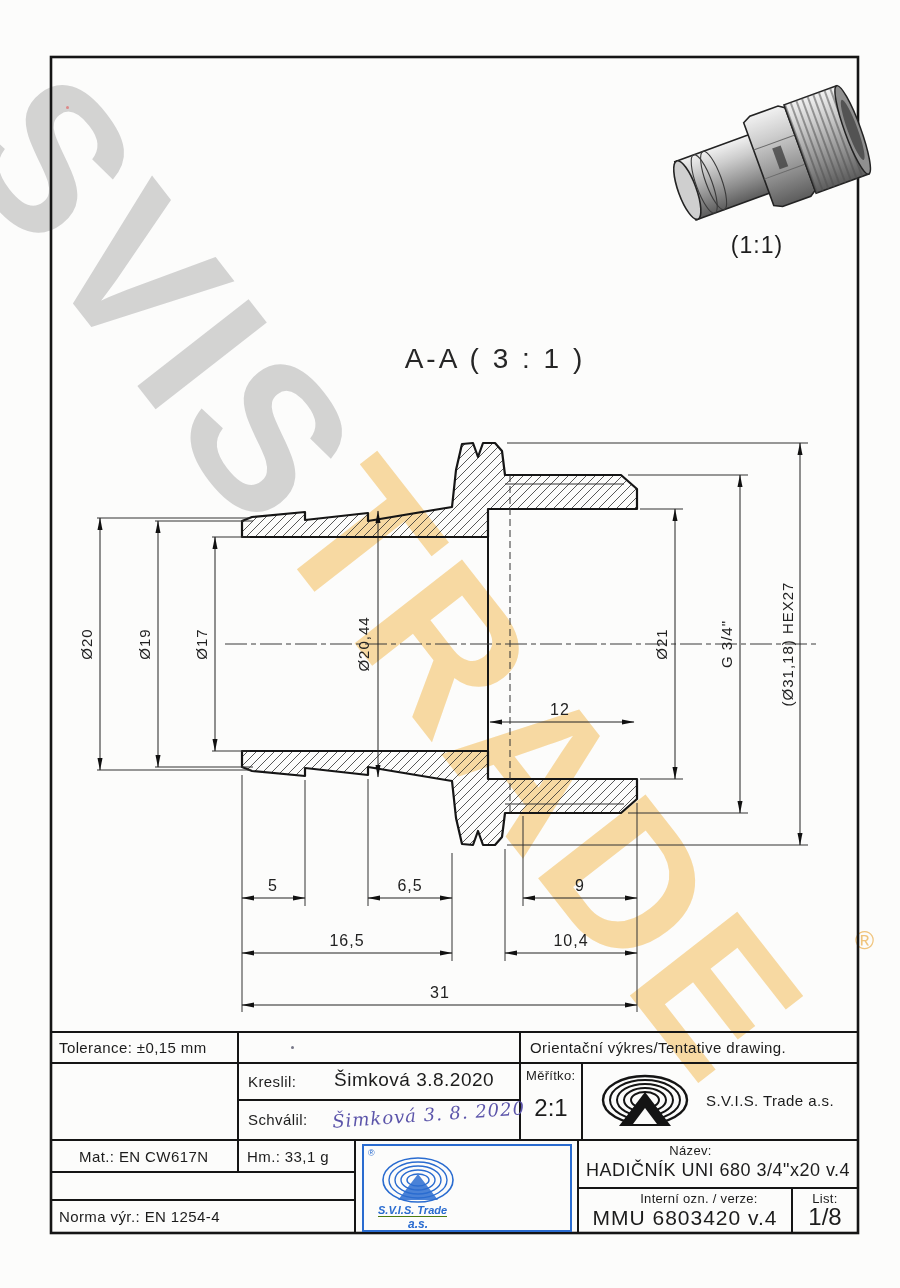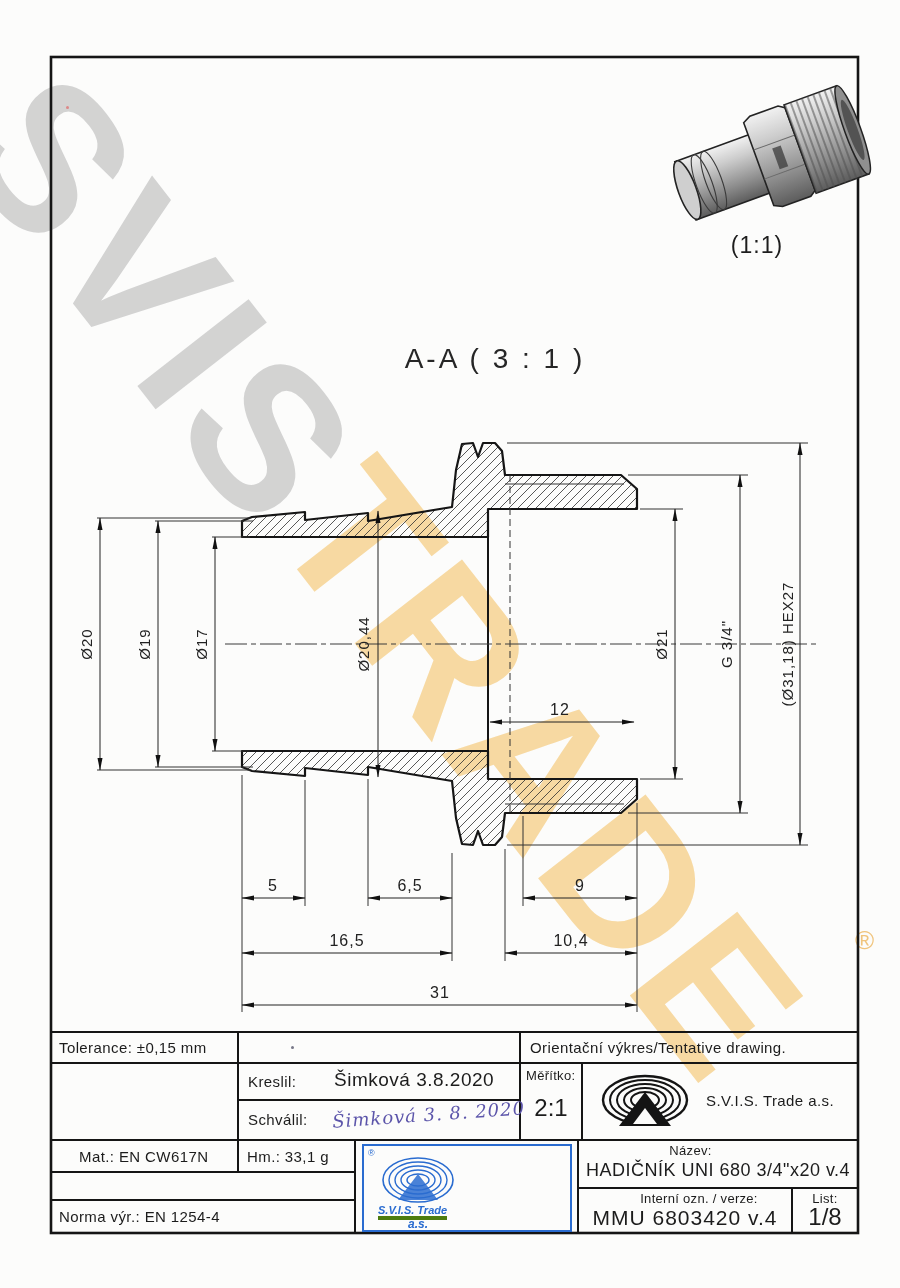--- a/index.html
+++ b/index.html
@@ -20,21 +20,21 @@
   .ctr{text-align:center;}
   .sig{font-family:"DejaVu Serif",serif;font-style:italic;color:#5c55aa;font-size:18px;
        transform:rotate(-4deg);letter-spacing:1px;}
   
   .stamp{position:absolute;left:362px;top:1144px;width:206px;height:84px;border:2px solid #2a6cd0;
          background:rgba(255,255,255,0.0);color:#2a6cd0;}
   .stamp .reg{position:absolute;left:4px;top:2px;font-size:9px;}
   .stamp .addr{position:absolute;right:5px;top:4px;text-align:right;font-size:11.5px;line-height:12.6px;
          font-weight:600;letter-spacing:0.2px;}
   .stamp .sname{position:absolute;left:14px;top:58px;font-size:11px;font-weight:bold;font-style:italic;
-         border-bottom:4px solid #4d7c0f;}
+         border-bottom:1px solid #4d7c0f;}
   .stamp .sname2{position:absolute;left:44px;top:71px;font-size:12px;font-weight:bold;font-style:italic;}
   .dot{position:absolute;border-radius:50%;}
   svg text{font-family:"Liberation Sans","DejaVu Sans",sans-serif;}
   .dimtext{font-size:15px;fill:#222;letter-spacing:1px;}
   .dimtext2{font-size:16px;fill:#222;letter-spacing:1px;}
   .secttext{font-size:28px;fill:#262626;letter-spacing:3px;}
   .phototext{font-size:23px;fill:#1d1d1d;letter-spacing:1px;}
 </style>
 </head>
 <body>

